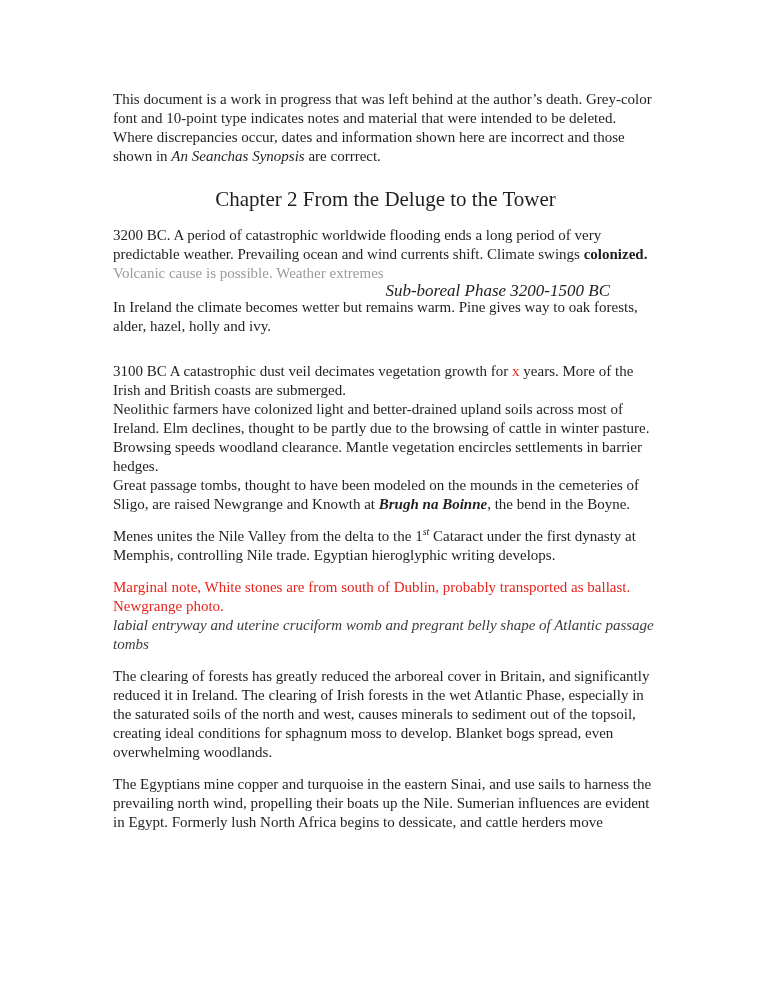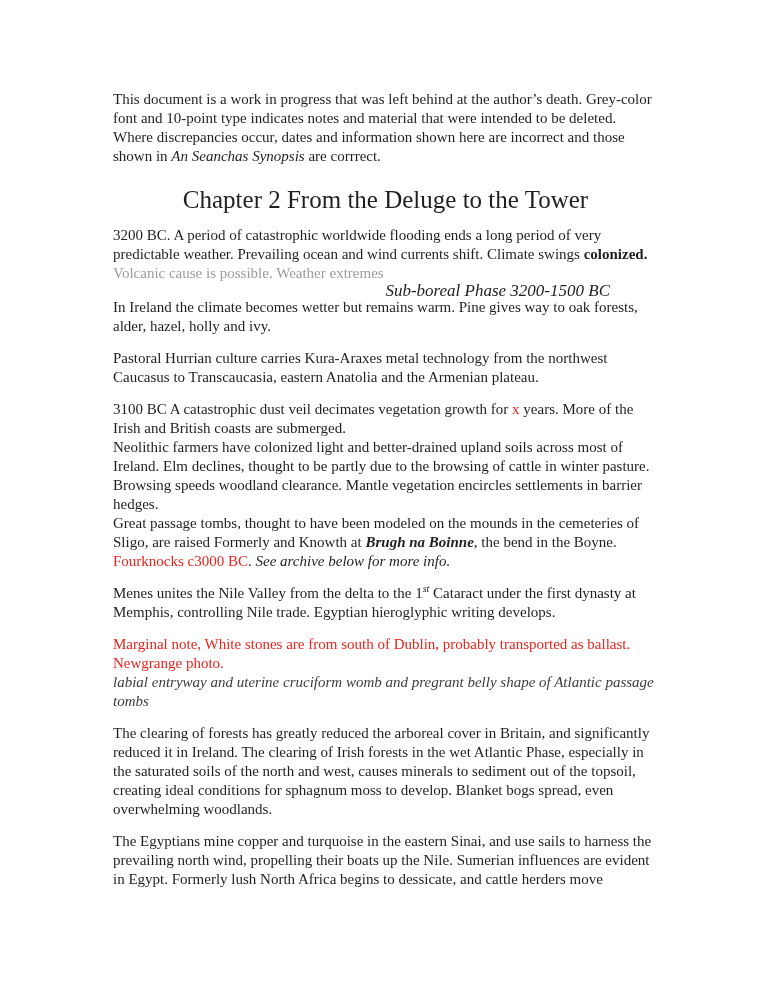--- a/index.html
+++ b/index.html
@@ -28,21 +28,21 @@
     left:113px;top:90px;
     width:545px;
     font-size:15px;
     line-height:19px;
     text-align:left;
   }
   .blk-p{margin:0;}
   .blk-spacer{height:13px;}
   .blk-title{
     text-align:center;
-    font-size:25px;
+    font-size:21px;
     line-height:27px;
     margin:7px 0 0 0;
   }
   .blk-pright{
     text-align:right;
     padding-right:48px;
     font-size:17px;
     line-height:15px;
   }
   .run{ }
@@ -60,26 +60,24 @@
 <div class="page">
   <div class="content">
       <div class="blk-p"><span class="run">This document is a work in progress that was left behind at the author’s death. Grey-color font and 10-point type indicates notes and material that were intended to be deleted. Where discrepancies occur, dates and information shown here are incorrect and those shown in </span><span class="run-i">An Seanchas Synopsis</span><span class="run"> are corrrect.</span></div>
       <div class="blk-spacer"></div>
       <div class="blk-title"><span class="run">Chapter 2 From the Deluge to the Tower</span></div>
       <div class="blk-spacer"></div>
       <div class="blk-p"><span class="run">3200 BC. A period of catastrophic worldwide flooding ends a long period of very predictable weather. Prevailing ocean and wind currents shift. Climate swings </span><span class="run-b">colonized.</span><span class="run"> </span><span class="run-grey">Volcanic cause is possible. Weather extremes</span></div>
       <div class="blk-pright"><span class="run-i">Sub-boreal Phase 3200-1500 BC</span></div>
       <div class="blk-p"><span class="run">In Ireland the climate becomes wetter but remains warm. Pine gives way to oak forests, alder, hazel, holly and ivy.</span></div>
       <div class="blk-spacer"></div>
-      <div class="blk-p"><span class="run">Pastoral Hurrian culture carries Kura-Araxes metal technology from the northwest Caucasus to Transcaucasia, eastern Anatolia and the Armenian plateau.</span></div>
       <div class="blk-spacer"></div>
       <div class="blk-p"><span class="run">3100 BC A catastrophic dust veil decimates vegetation growth for </span><span class="run-red">x</span><span class="run"> years. More of the Irish and British coasts are submerged.</span></div>
       <div class="blk-p"><span class="run">Neolithic farmers have colonized light and better-drained upland soils across most of Ireland. Elm declines, thought to be partly due to the browsing of cattle in winter pasture. Browsing speeds woodland clearance. Mantle vegetation encircles settlements in barrier hedges.</span></div>
-      <div class="blk-p"><span class="run">Great passage tombs, thought to have been modeled on the mounds in the cemeteries of Sligo, are raised Formerly and Knowth at </span><span class="run-bi">Brugh na Boinne</span><span class="run">, the bend in the Boyne.</span></div>
-      <div class="blk-p"><span class="run-red">Fourknocks c3000 BC</span><span class="run">. </span><span class="run-i">See archive below for more info.</span></div>
+      <div class="blk-p"><span class="run">Great passage tombs, thought to have been modeled on the mounds in the cemeteries of Sligo, are raised Newgrange and Knowth at </span><span class="run-bi">Brugh na Boinne</span><span class="run">, the bend in the Boyne.</span></div>
       <div class="blk-spacer"></div>
       <div class="blk-p"><span class="run">Menes unites the Nile Valley from the delta to the 1</span><sup class="run-sup">st</sup><span class="run"> Cataract under the first dynasty at Memphis, controlling Nile trade. Egyptian hieroglyphic writing develops.</span></div>
       <div class="blk-spacer"></div>
       <div class="blk-p"><span class="run-red">Marginal note, White stones are from south of Dublin, probably transported as ballast.</span></div>
       <div class="blk-p"><span class="run-red">Newgrange photo.</span></div>
       <div class="blk-p"><span class="run-di">labial entryway and uterine cruciform womb and pregrant belly shape of Atlantic passage tombs</span></div>
       <div class="blk-spacer"></div>
       <div class="blk-p"><span class="run">The clearing of forests has greatly reduced the arboreal cover in Britain, and significantly reduced it in Ireland. The clearing of Irish forests in the wet Atlantic Phase, especially in the saturated soils of the north and west, causes minerals to sediment out of the topsoil, creating ideal conditions for sphagnum moss to develop. Blanket bogs spread, even overwhelming woodlands.</span></div>
       <div class="blk-spacer"></div>
       <div class="blk-p"><span class="run">The Egyptians mine copper and turquoise in the eastern Sinai, and use sails to harness the prevailing north wind, propelling their boats up the Nile. Sumerian influences are evident in Egypt. Formerly lush North Africa begins to dessicate, and cattle herders move</span></div>

